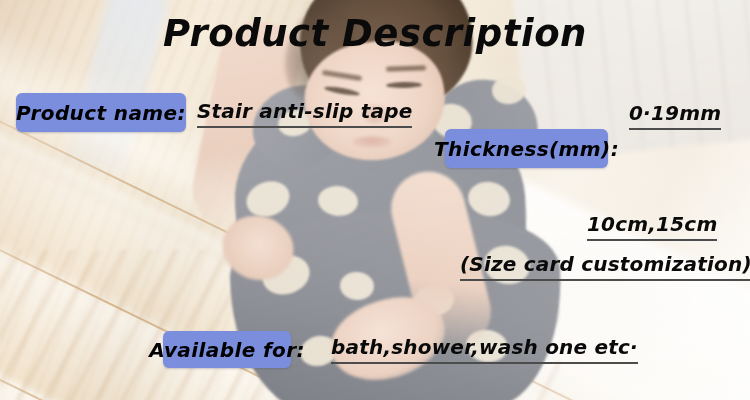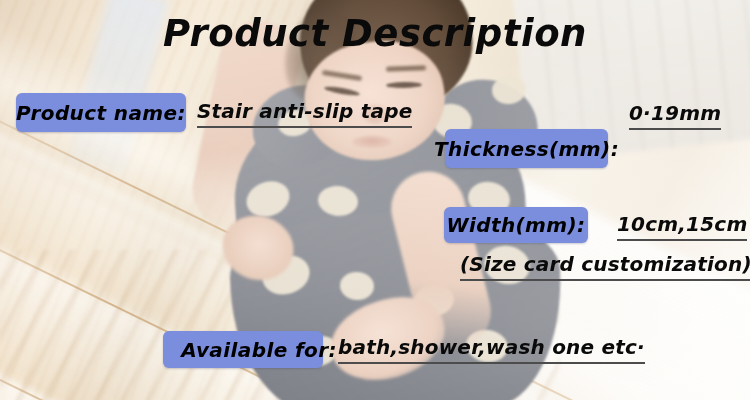--- a/index.html
+++ b/index.html
@@ -297,25 +297,25 @@
   .chip-product   { left: 16px;  top: 93px;  width: 170px; height: 39px; }
   .val-product    { left: 197px; top: 99px; }
 
   .chip-thickness { left: 445px; top: 93px;  width: 163px; height: 39px; margin-top: 36px; }
   .val-thickness  { left: 629px; top: 101px; text-align: center; }
 
   .chip-color     { left: 76px;  top: 206px; width: 81px;  height: 35px; }
   .val-color      { left: 193px; top: 211px; }
 
   .chip-width     { left: 444px; top: 207px; width: 144px; height: 36px; }
-  .val-width      { left: 617px; top: 212px; }
+  .val-width      { left: 587px; top: 212px; }
   .val-widthnote  { left: 460px; top: 252px; }
 
-  .chip-available { left: 163px; top: 331px; width: 128px; height: 37px; padding-left: 32px; }
-  .val-available  { left: 331px; top: 335px; margin-left: 7px; }
+  .chip-available { left: 163px; top: 331px; width: 128px; height: 37px; }
+  .val-available  { left: 331px; top: 335px; }
 </style>
 </head>
 <body>
 
 <div id="banner">
 
   <div class="photo">
     <div class="bg-base"></div>
     <div class="grain"></div>
     <div class="wallsliver"></div>
@@ -377,21 +377,20 @@
 
     <div class="title">Product Description</div>
 
     <div class="chip chip-product">Product name:</div>
     <div class="val val-product">Stair anti-slip tape</div>
 
     <div class="chip chip-thickness">Thickness(mm):</div>
     <div class="val val-thickness">0·19mm</div>
 
 
-    <div class="chip chip-width">Width(mm):</div>
     <div class="val val-width">10cm,15cm</div>
     <div class="val val-widthnote">(Size card customization)</div>
 
     <div class="chip chip-available">Available for:</div>
     <div class="val val-available">bath,shower,wash one etc·</div>
 
   </div>
 </div>
 
 </body></html>

